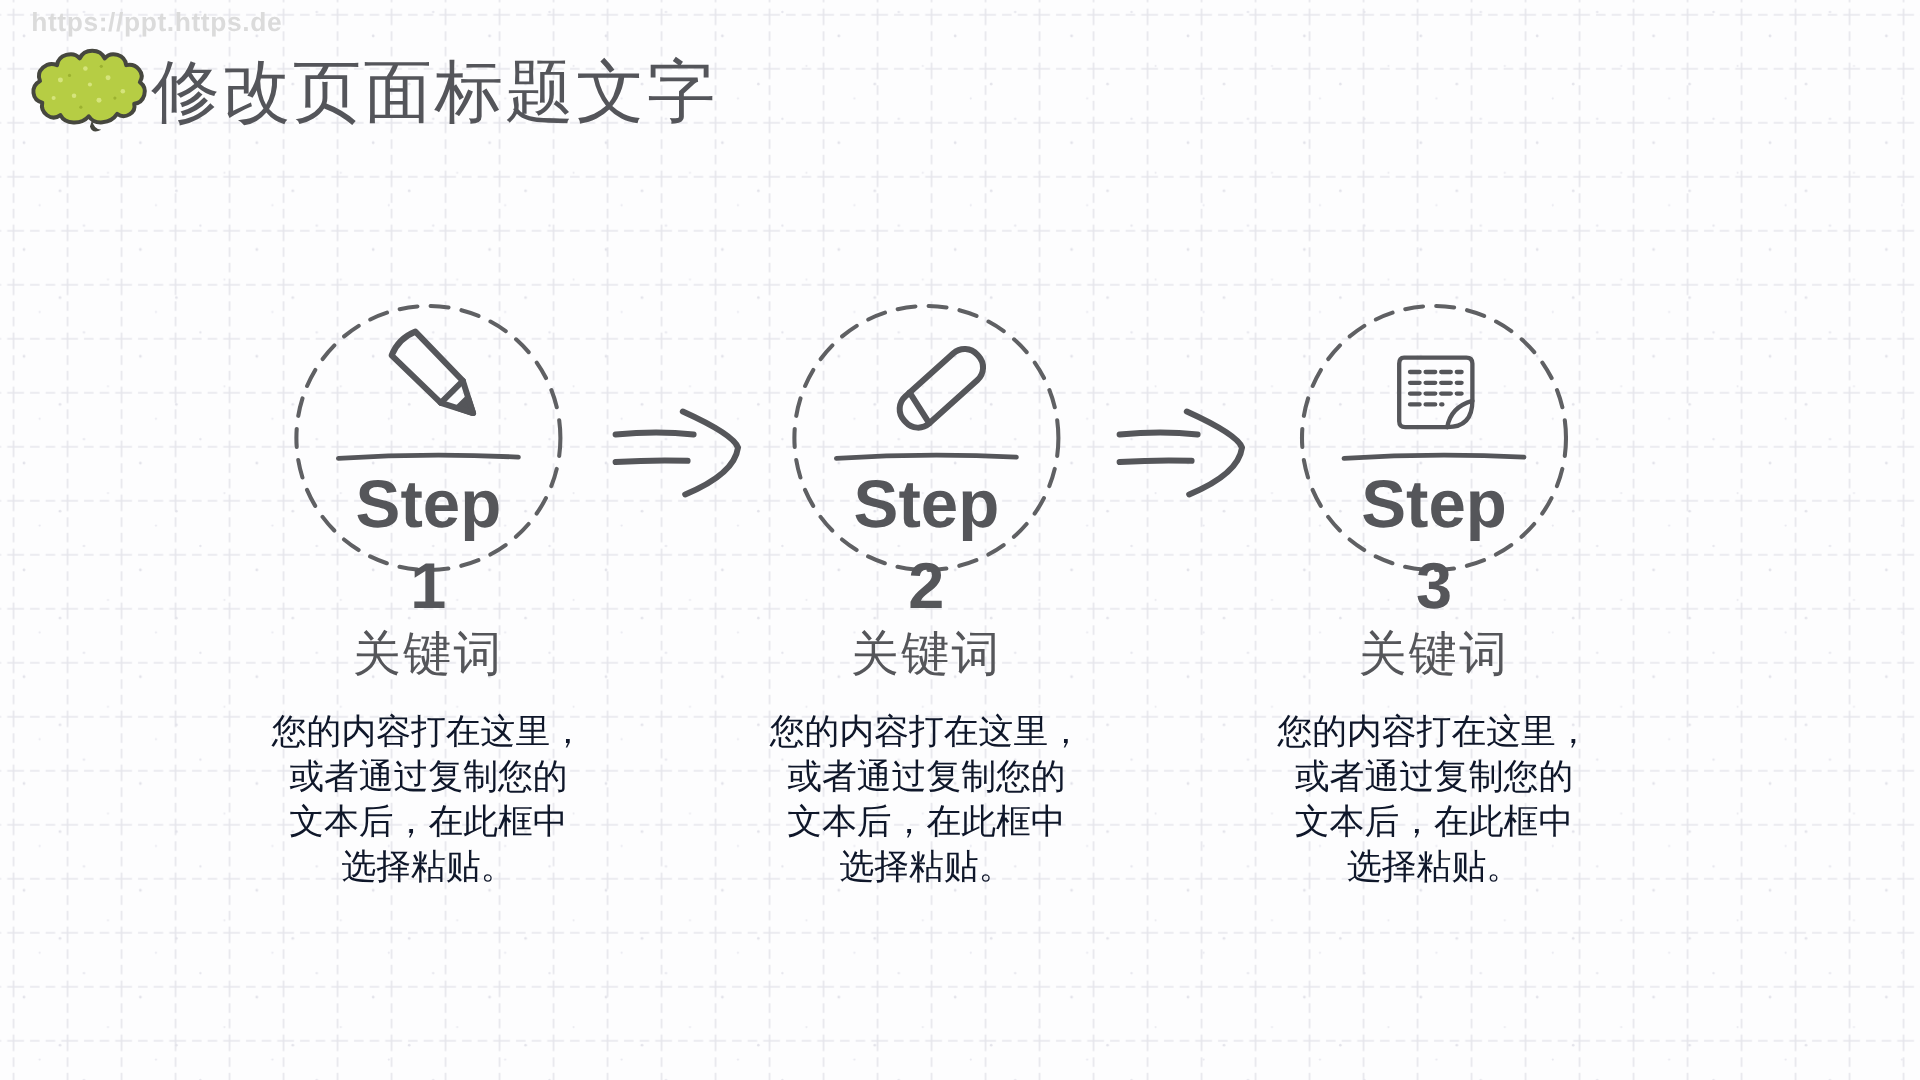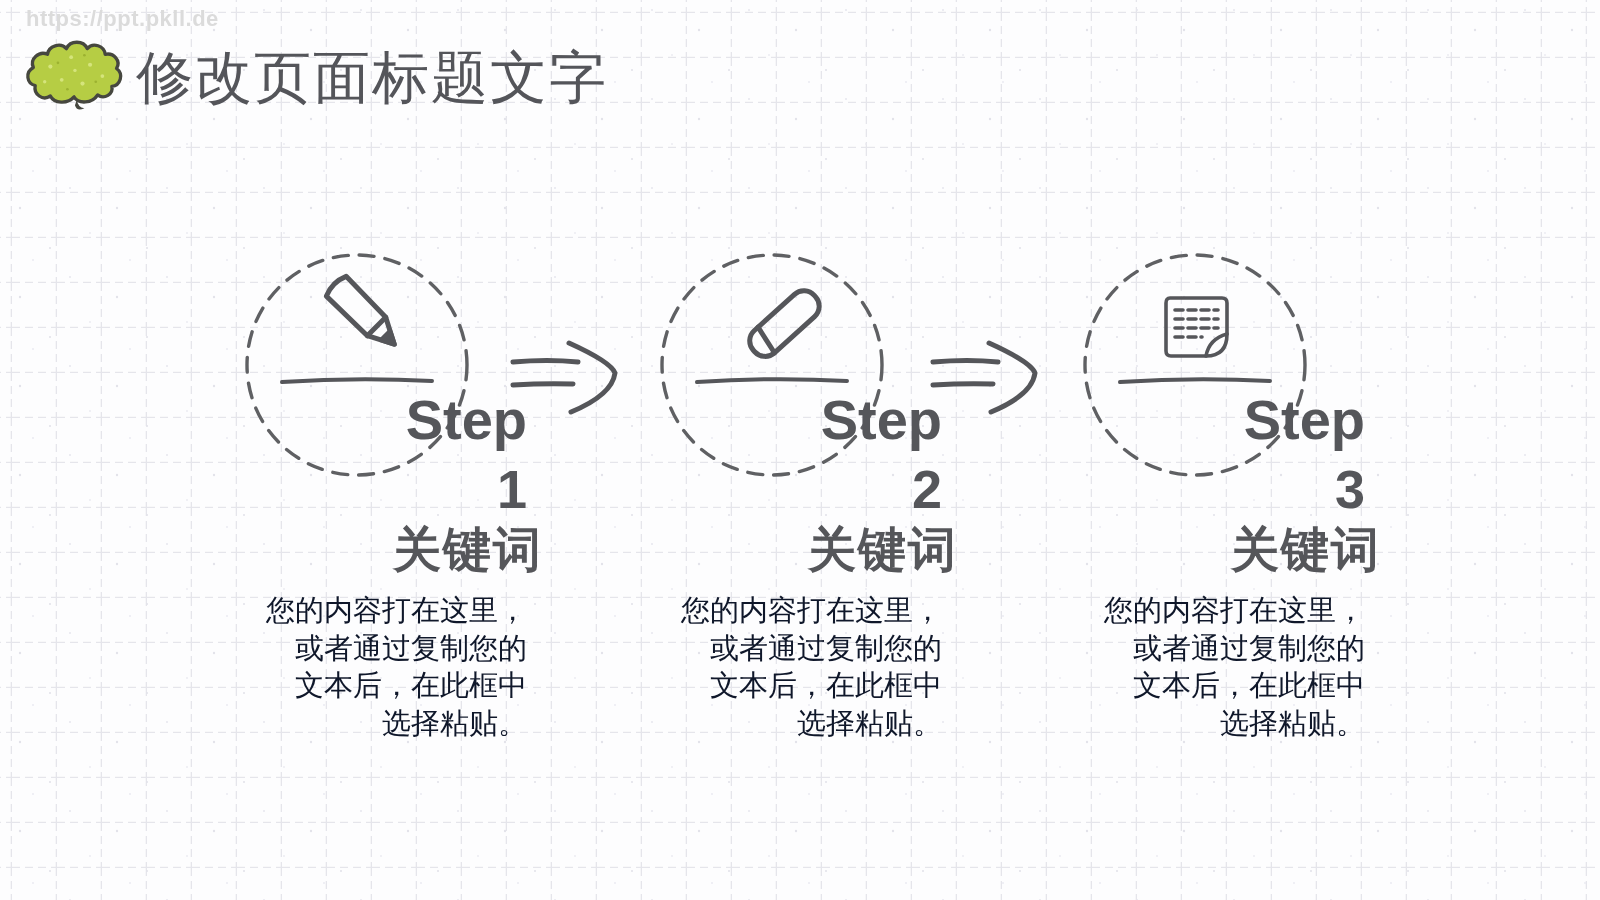--- a/index.html
+++ b/index.html
@@ -10,43 +10,43 @@
   }
   .slide{position:relative;width:1600px;height:900px;}
   .grid-bg{position:absolute;inset:0;z-index:0;}
 
   .watermark{
     position:absolute;top:6px;left:26px;z-index:2;
     font-size:22px;font-weight:700;color:#dbdbdb;letter-spacing:.5px;
   }
   .header{
     position:absolute;top:36px;left:22px;z-index:2;
-    display:flex;align-items:center;gap:10px;
+    display:flex;align-items:center;
   }
   .title{
     font-size:57px;color:#54555a;font-weight:500;letter-spacing:2px;
     line-height:1.1;white-space:nowrap;
   }
 
   .step-col{
     position:absolute;top:252px;width:340px;height:510px;z-index:2;
-    text-align:right;color:#57585b;
+    text-align:center;color:#57585b;
   }
   .step-col .circle-svg{position:absolute;top:0;left:50%;transform:translateX(-50%);}
   .step-word{
     position:absolute;top:140px;left:0;width:100%;
     font-size:56px;font-weight:700;line-height:1;color:#55565a;
   }
   .step-num{
     position:absolute;top:210px;left:0;width:100%;
     font-size:54px;font-weight:700;line-height:1;color:#55565a;
   }
   .keyword{
-    position:absolute;top:270px;left:16px;width:100%;
-    font-size:48px;font-weight:700;letter-spacing:2px;line-height:1.15;color:#55565a;
+    position:absolute;top:270px;left:0;width:100%;
+    font-size:40px;font-weight:400;letter-spacing:2px;line-height:1.15;color:#55565a;
   }
   .body-text{
     position:absolute;top:340px;left:0;width:100%;
     font-size:29px;line-height:1.3;color:#0f172a;white-space:pre-line;
   }
   .col-1{left:187px;}
   .col-2{left:602px;}
   .col-3{left:1025px;}
 
   .arrow{position:absolute;top:335px;z-index:2;}
@@ -69,21 +69,21 @@
         <circle cx="50" cy="70" r="1.1" fill="#e3e3ea"></circle>
         <circle cx="90" cy="55" r="0.9" fill="#ebebf0"></circle>
         <circle cx="33" cy="82" r="0.9" fill="#e9e9f0"></circle>
       </pattern>
     </defs>
     <rect width="1600" height="900" fill="#fdfdfe"></rect>
     <rect width="1600" height="900" fill="url(#gp)"></rect>
     <rect width="1600" height="900" fill="url(#speck)"></rect>
   </svg>
 
-  <div class="watermark">https://ppt.pkll.de</div>
+  <div class="watermark">https://ppt.https.de</div>
 
   <div class="header">
     <svg width="104" height="82" viewBox="0 0 110 86">
       <path d="M14,52 C5,50 3,38 12,33 C8,24 18,15 27,19 C28,10 41,6 47,13 C51,4 65,4 69,13 C75,6 87,10 88,19 C97,17 105,26 100,34 C108,40 104,52 95,53 C97,61 87,67 80,62 C74,71 60,72 55,64 C48,72 34,71 30,63 C22,69 12,61 14,52 Z" fill="#b6cd44" stroke="#46473f" stroke-width="3.5" stroke-linejoin="round"></path>
       <g fill="#d5e47c">
         <circle cx="30" cy="32" r="2.2"></circle>
           <circle cx="52" cy="22" r="2"></circle>
           <circle cx="72" cy="30" r="2.2"></circle>
         <circle cx="42" cy="46" r="2"></circle>
           <circle cx="64" cy="50" r="2.2"></circle>

